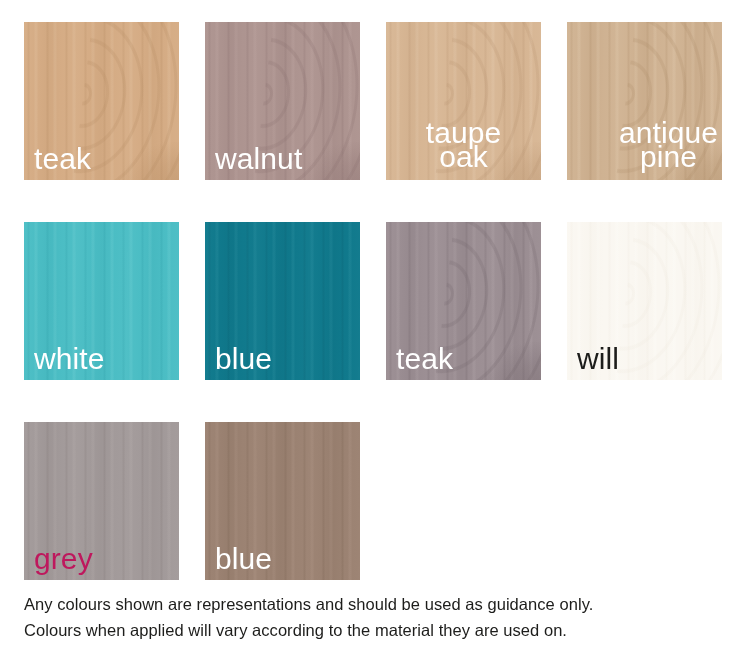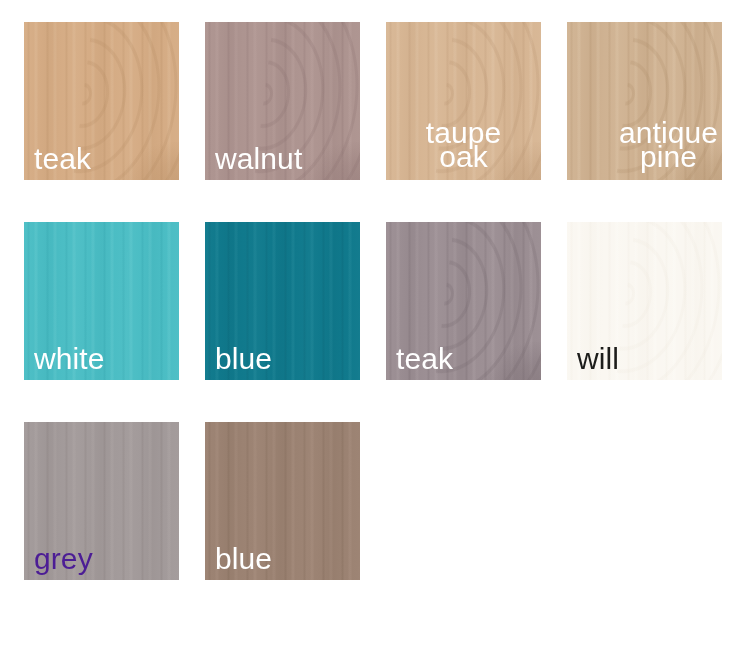--- a/index.html
+++ b/index.html
@@ -189,27 +189,29 @@
         <div class="grain-base" style="background: rgb(250, 247, 241);"></div>
         <div class="grain-fine" style="background: repeating-linear-gradient(90deg, rgba(0, 0, 0, 0) 0px, rgba(0, 0, 0, 0) 3px, rgba(237, 231, 220, 0.4) 4px, rgba(237, 231, 220, 0.4) 5px, rgba(0, 0, 0, 0) 6px, rgba(0, 0, 0, 0) 10px, rgba(255, 253, 249, 0.5) 11px, rgba(255, 253, 249, 0.5) 13px, rgba(0, 0, 0, 0) 14px, rgba(0, 0, 0, 0) 19px);"></div>
         <div class="grain-broad" style="background: repeating-linear-gradient(91deg, rgba(255, 253, 249, 0.3) 0px, rgba(0, 0, 0, 0) 14px, rgba(237, 231, 220, 0.26) 26px, rgba(0, 0, 0, 0) 38px, rgba(255, 253, 249, 0.22) 52px);"></div>
         <div class="grain-fan" style="background: repeating-radial-gradient(120% 90% at 0% 50%, rgba(0, 0, 0, 0) 0px, rgba(0, 0, 0, 0) 5px, rgba(237, 231, 220, 0.42) 6px, rgba(237, 231, 220, 0.42) 8px, rgba(0, 0, 0, 0) 9px, rgba(0, 0, 0, 0) 17px);"></div>
         <div class="swatch-label" style="color: rgb(29, 29, 27);">will</div>
       </div>
       <div class="swatch">
         <div class="grain-base" style="background: rgb(162, 154, 154);"></div>
         <div class="grain-fine" style="background: repeating-linear-gradient(90deg, rgba(0, 0, 0, 0) 0px, rgba(0, 0, 0, 0) 3px, rgba(127, 117, 116, 0.4) 4px, rgba(127, 117, 116, 0.4) 5px, rgba(0, 0, 0, 0) 6px, rgba(0, 0, 0, 0) 10px, rgba(181, 173, 172, 0.5) 11px, rgba(181, 173, 172, 0.5) 13px, rgba(0, 0, 0, 0) 14px, rgba(0, 0, 0, 0) 19px);"></div>
         <div class="grain-broad" style="background: repeating-linear-gradient(91deg, rgba(181, 173, 172, 0.3) 0px, rgba(0, 0, 0, 0) 14px, rgba(127, 117, 116, 0.26) 26px, rgba(0, 0, 0, 0) 38px, rgba(181, 173, 172, 0.22) 52px);"></div>
-        <div class="swatch-label" style="color: #4c1d95;">grey</div>
+        <div class="swatch-label" style="color: #be185d;">grey</div>
       </div>
       <div class="swatch">
         <div class="grain-base" style="background: rgb(155, 130, 114);"></div>
         <div class="grain-fine" style="background: repeating-linear-gradient(90deg, rgba(0, 0, 0, 0) 0px, rgba(0, 0, 0, 0) 3px, rgba(119, 96, 79, 0.4) 4px, rgba(119, 96, 79, 0.4) 5px, rgba(0, 0, 0, 0) 6px, rgba(0, 0, 0, 0) 10px, rgba(176, 151, 136, 0.5) 11px, rgba(176, 151, 136, 0.5) 13px, rgba(0, 0, 0, 0) 14px, rgba(0, 0, 0, 0) 19px);"></div>
         <div class="grain-broad" style="background: repeating-linear-gradient(91deg, rgba(176, 151, 136, 0.3) 0px, rgba(0, 0, 0, 0) 14px, rgba(119, 96, 79, 0.26) 26px, rgba(0, 0, 0, 0) 38px, rgba(176, 151, 136, 0.22) 52px);"></div>
         <div class="swatch-label" style="color: rgb(255, 255, 255);">blue</div>
       </div>
       <div class="swatch empty"></div>
     </div>
 
   <div class="footnote">
+    <div>Any colours shown are representations and should be used as guidance only.</div>
+    <div>Colours when applied will vary according to the material they are used on.</div>
   </div>
 
 </div>
 
 </body></html>

